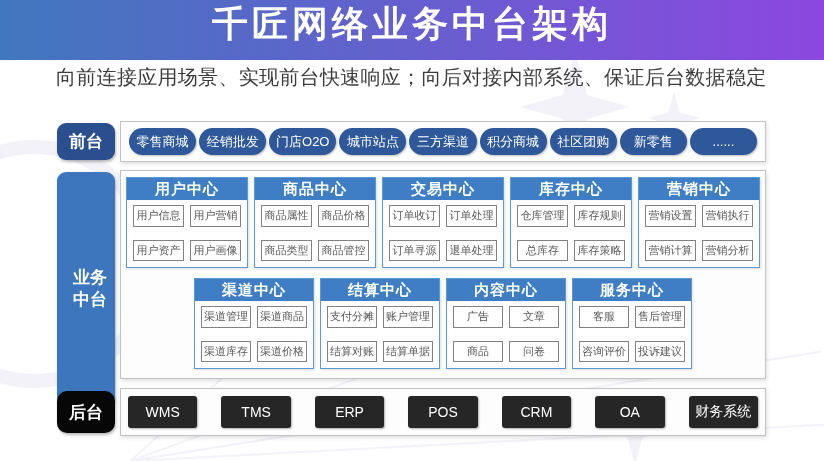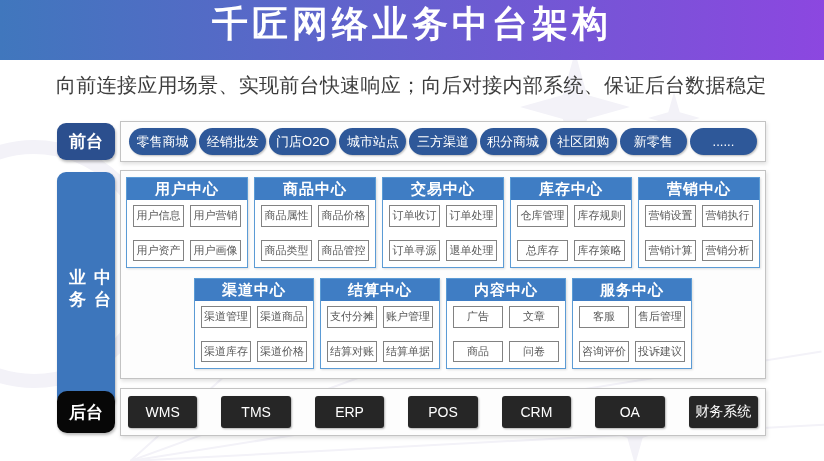--- a/index.html
+++ b/index.html
@@ -13,31 +13,31 @@
   .deco-circle{border:14px solid var(--deco-color,#f3f2f8);border-radius:50%;}
   .deco-line{height:2px;background:var(--deco-color,#f3f2f8);transform-origin:0 0;}
   
   .titlebar{
     position:absolute;left:0;top:0;width:824px;height:60px;z-index:1;
     background:linear-gradient(90deg,var(--header-gradient-start,#4077bd),var(--header-gradient-end,#8c47e0));
     display:flex;align-items:flex-start;justify-content:center;
   }
   .titlebar h1{margin:0;color:#fff;font-size:36px;font-weight:bold;letter-spacing:4px;}
   .subtitle{
-    position:absolute;left:56px;top:72px;width:745px;margin:0;z-index:1;
+    position:absolute;left:56px;top:64px;width:745px;margin:0;z-index:1;
     font-size:20px;color:var(--subtitle-color,#3d3d3d);letter-spacing:0.3px;
   }
   
   .side-label{
     position:absolute;left:57px;width:58px;z-index:2;color:#fff;font-weight:bold;font-size:17px;
     display:flex;align-items:center;justify-content:center;border-radius:9px;
     box-shadow:1px 2px 3px rgba(0,0,0,.28);text-align:center;box-sizing:border-box;
   }
   .front-label{top:123px;height:37px;background:var(--front-label-bg,#2b4f8e);}
-  .middle-label{top:172px;height:234px;background:var(--middle-label-bg,#3d76bc);line-height:1.3;padding-left:8px;}
+  .middle-label{top:172px;height:234px;background:var(--middle-label-bg,#3d76bc);flex-direction:column;line-height:1.3;padding-left:8px;}
   .back-label{top:391px;height:42px;background:var(--back-label-bg,#070707);border-radius:10px;}
   
   .tray{
     position:absolute;left:120px;width:646px;z-index:1;box-sizing:border-box;
     background:#fdfdfd;border:1px solid #c3c3c3;box-shadow:1px 2px 4px rgba(0,0,0,.13);
   }
   .front-tray{top:121px;height:41px;display:flex;gap:3px;padding:6px 8px;}
   .pill{
     flex:1;background:var(--front-pill-bg,#2e5899);color:#fff;font-size:13px;border-radius:14px;
     display:flex;align-items:center;justify-content:center;white-space:nowrap;

